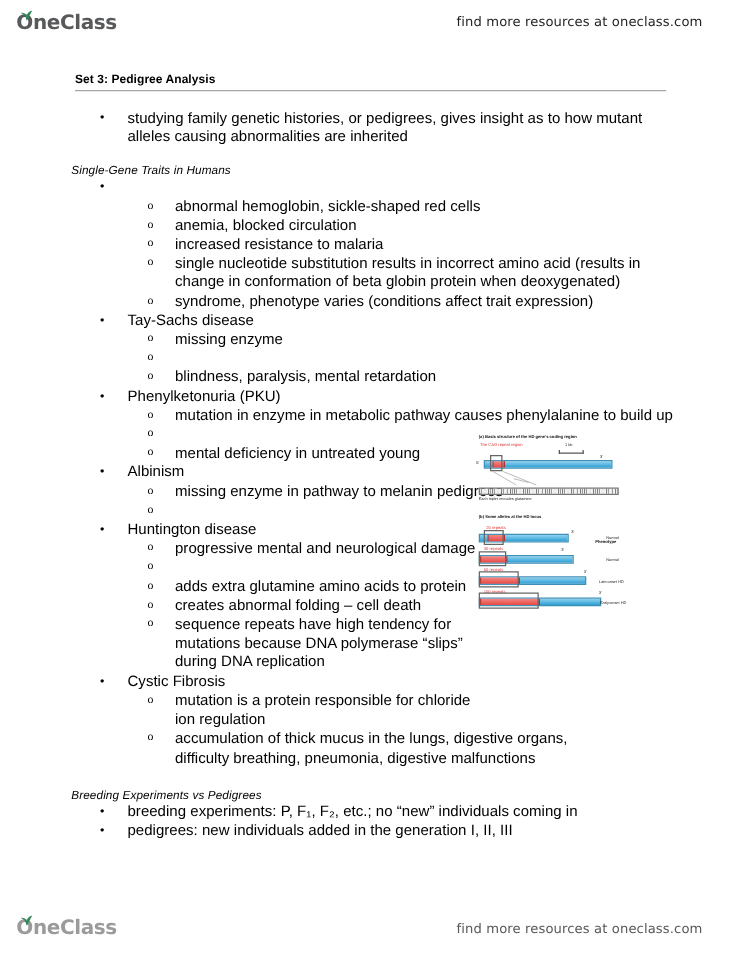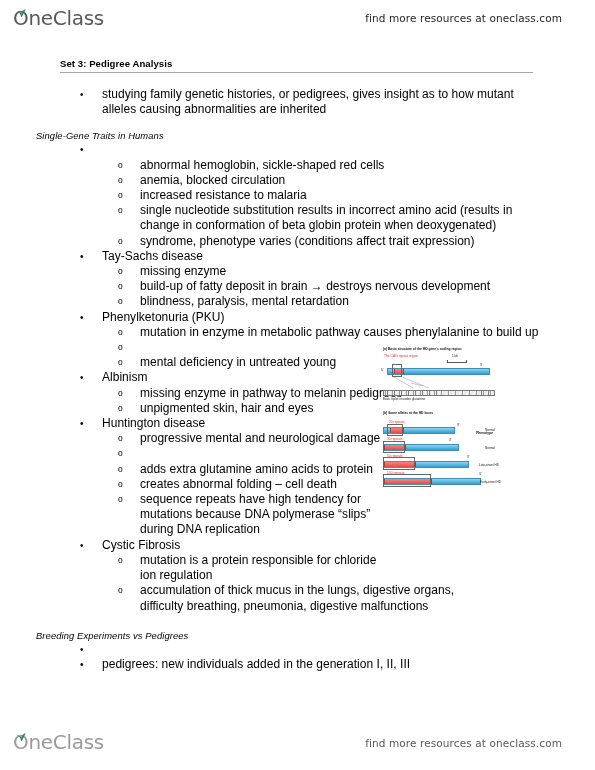--- a/index.html
+++ b/index.html
@@ -26,22 +26,22 @@
   }
   .brand {
     position: absolute;
     left: 13px;
     top: 3px;
     display: flex;
     align-items: flex-start;
   }
   .brand-wordmark {
     font-family: "DejaVu Sans", sans-serif;
-    font-size: 20px;
-    font-weight: 400;
+    font-size: 16px;
+    font-weight: 700;
     letter-spacing: -0.3px;
     color: #58595b;
     position: relative;
     line-height: 22px;
   }
   .leaf-icon {
     position: absolute;
     left: 3px;
     top: -3px;
     width: 10px;
@@ -94,21 +94,21 @@
   }
   .title-rule {
     border-bottom: 1.4px solid #a6a6a6;
     width: 473px;
     margin-top: 1px;
   }
 
   .section-heading {
     font-size: 9.4px;
     font-style: italic;
-    margin-left: 36px;
+    margin-left: 57px;
     margin-top: 13px;
     margin-bottom: 1px;
     letter-spacing: 0.1px;
   }
   .bullet-row {
     display: flex;
     align-items: flex-start;
   }
   .b1 {
     margin-left: 80px;
@@ -290,21 +290,20 @@
   <div class="bullet-row b1">
     <span class="marker dot">•</span>
     <span class="txt txt-1">Tay-Sachs disease</span>
   </div>
   <div class="bullet-row b2">
     <span class="marker circ">o</span>
     <span class="txt txt-2">missing enzyme</span>
   </div>
   <div class="bullet-row b2">
     <span class="marker circ">o</span>
-    <span class="txt txt-2">build-up of fatty deposit in brain → destroys nervous development</span>
   </div>
   <div class="bullet-row b2">
     <span class="marker circ">o</span>
     <span class="txt txt-2">blindness, paralysis, mental retardation</span>
   </div>
 
   <div class="bullet-row b1">
     <span class="marker dot">•</span>
     <span class="txt txt-1">Phenylketonuria (PKU)</span>
   </div>
@@ -323,21 +322,20 @@
   <div class="bullet-row b1">
     <span class="marker dot">•</span>
     <span class="txt txt-1">Albinism</span>
   </div>
   <div class="bullet-row b2">
     <span class="marker circ">o</span>
     <span class="txt txt-2">missing enzyme in pathway to melanin pedigrees</span>
   </div>
   <div class="bullet-row b2">
     <span class="marker circ">o</span>
-    <span class="txt txt-2">unpigmented skin, hair and eyes</span>
   </div>
 
   <div class="bullet-row b1">
     <span class="marker dot">•</span>
     <span class="txt txt-1">Huntington disease</span>
   </div>
   <div class="bullet-row b2">
     <span class="marker circ">o</span>
     <span class="txt txt-narrow">progressive mental and neurological damage</span>
   </div>
@@ -367,20 +365,21 @@
   </div>
   <div class="bullet-row b2">
     <span class="marker circ">o</span>
     <span class="txt" style="width:360px">accumulation of thick mucus in the lungs, digestive organs, difficulty breathing, pneumonia, digestive malfunctions</span>
   </div>
 
   <div class="section-heading" style="margin-top:16px">Breeding Experiments vs Pedigrees</div>
 
   <div class="bullet-row b1">
     <span class="marker dot">•</span>
+    <span class="txt txt-1">breeding experiments: P, F₁, F₂, etc.; no “new” individuals coming in</span>
   </div>
   <div class="bullet-row b1">
     <span class="marker dot">•</span>
     <span class="txt txt-1">pedigrees: new individuals added in the generation I, II, III</span>
   </div>
 
 </div>
 
 <div class="figure">
 

